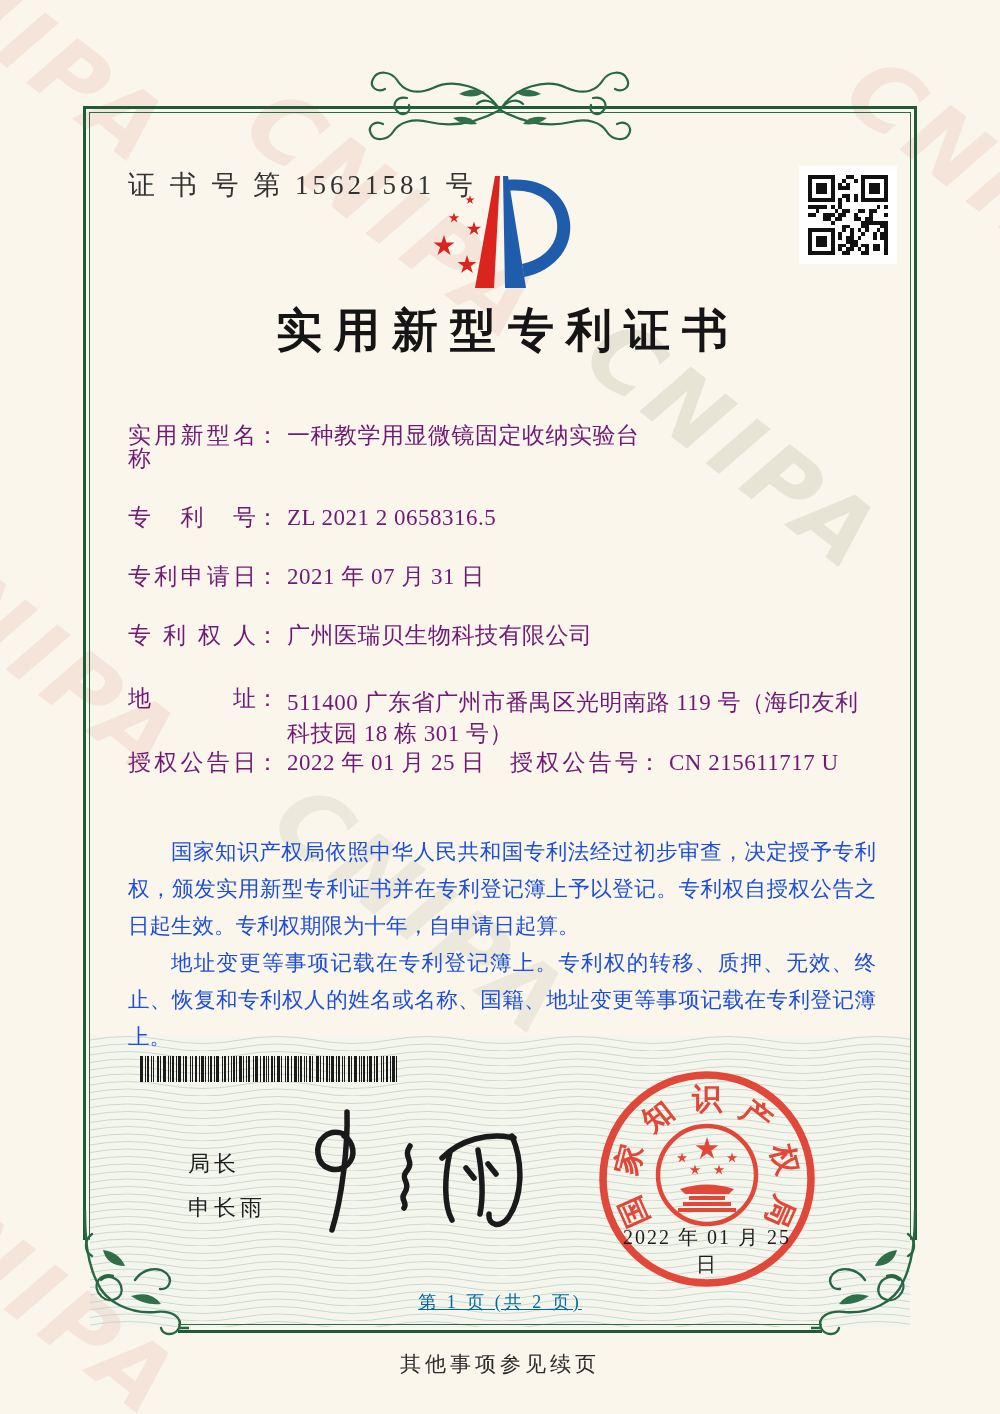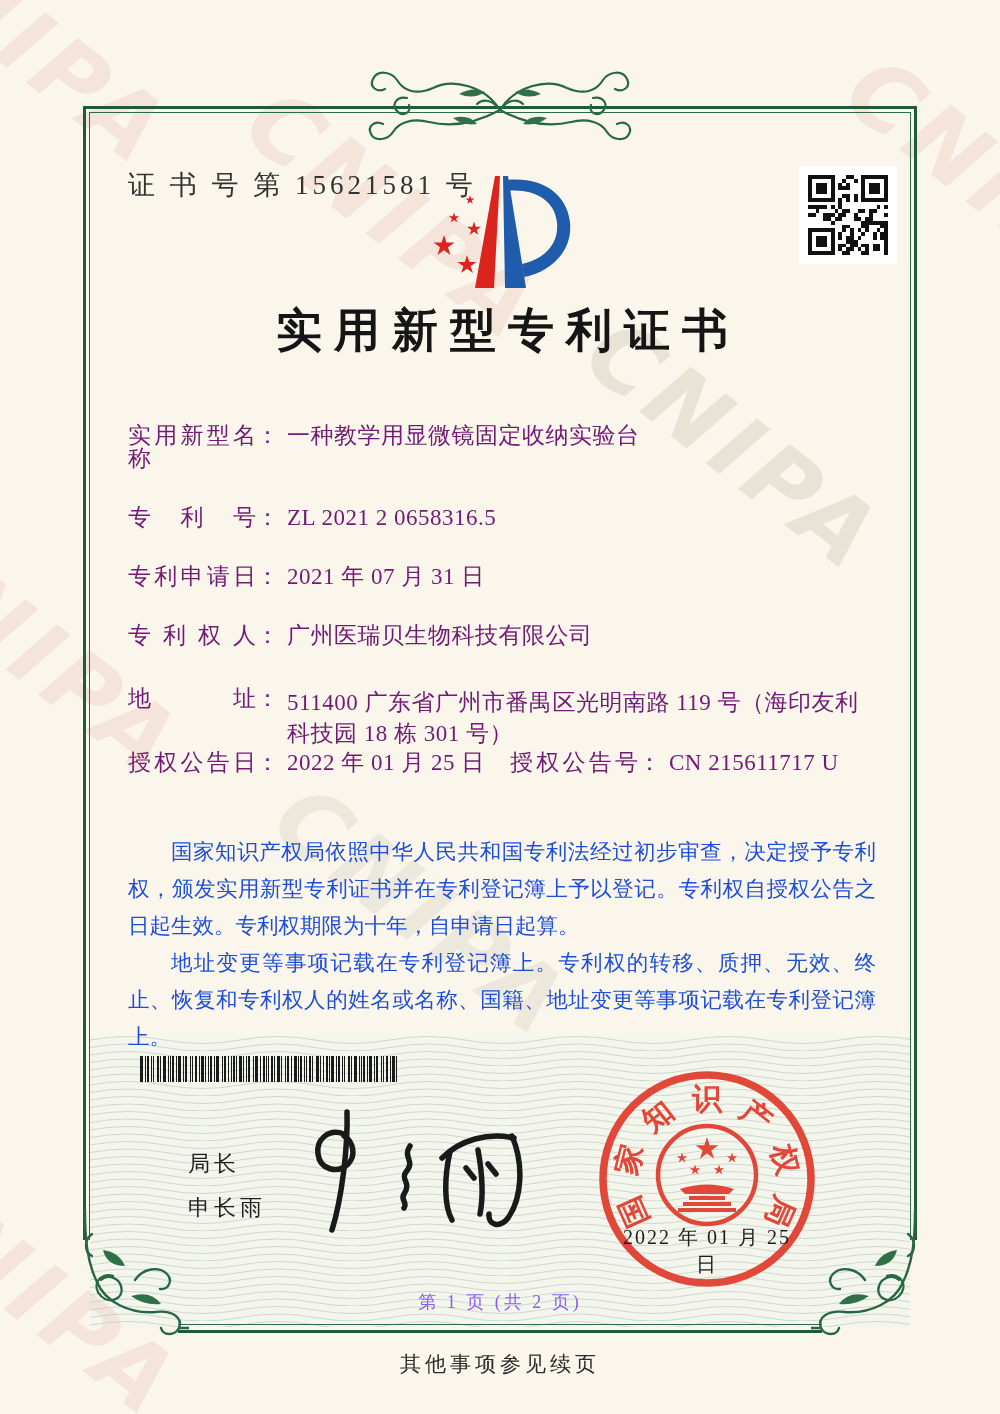--- a/index.html
+++ b/index.html
@@ -60,21 +60,21 @@
     font-family:"Liberation Sans","DejaVu Sans",sans-serif; font-size:22px;
     color:#1f1f1f; letter-spacing:4px; line-height:44px;margin-left:44px; }
   #signature { position:absolute; z-index:7; left:292px; top:1106px; }
   #seal { position:absolute; z-index:7; left:592px; top:1062px; }
   .seal-char { font-size:30px; font-weight:700; fill:#e03a2a;
     text-anchor:middle; dominant-baseline:middle;
     font-family:"Liberation Serif",serif; }
   #seal-date { position:absolute; z-index:8; left:612px; top:1224px; width:190px;
     text-align:center; font-size:20px; letter-spacing:2px; color:#1d1d1d; }
   #page-info { position:absolute; z-index:6; left:0; top:1290px; width:1000px;
-    text-align:center; font-size:18px; letter-spacing:3px; color:#8b5cf6; }
+    text-align:center; font-size:18px; letter-spacing:3px; color:#0369a1;text-decoration:underline; }
   #cont-note { position:absolute; z-index:6; left:0; top:1350px; width:1000px;
     text-align:center; font-size:21px; letter-spacing:4px; color:#2b2b2b; }
 </style>
 </head>
 <body>
 
 <div id="page">
 
   <div class="wm wm-pink" style="left:-150px; top:-14px;">CNIPA</div>
   <div class="wm wm-pink" style="left:222px; top:162px;">CNIPA</div>

